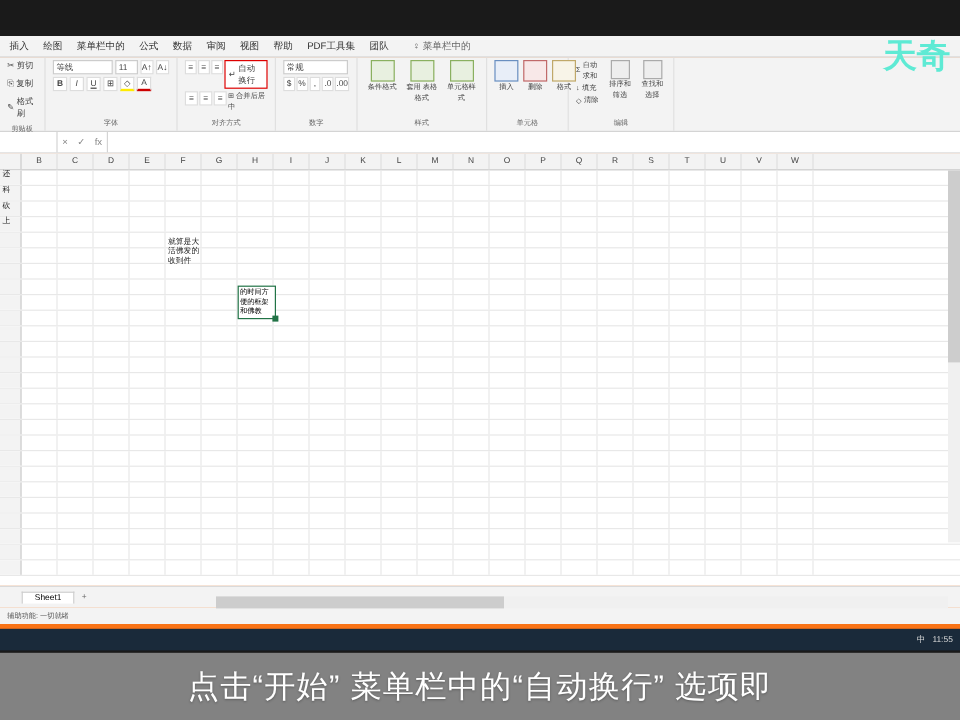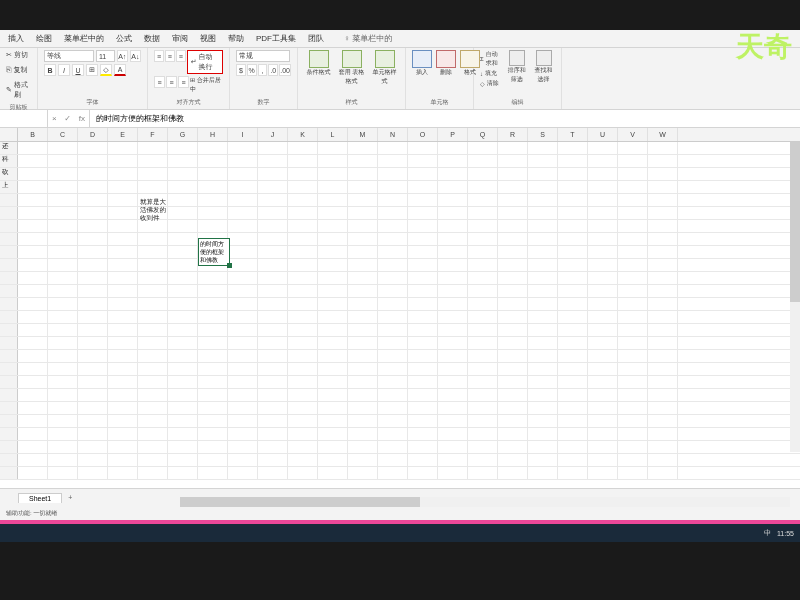--- a/index.html
+++ b/index.html
@@ -1,18 +1,18 @@
 <!DOCTYPE html>
 <html><head>
 <meta charset="utf-8">
 <style>
 *{margin:0;padding:0;box-sizing:border-box;font-family:"Microsoft YaHei",sans-serif}
 body{width:800px;height:600px;background:#2a2a2a;overflow:hidden;position:relative}
 .frame{position:absolute;left:0;top:0;right:0;bottom:0;background:#1a1a1a}
-.screen{position:absolute;left:0;top:30px;right:0;height:495px;background:#ec4899}
+.screen{position:absolute;left:0;top:30px;right:0;height:495px;background:#f97316}
 .ribbon-tabs{height:18px;background:#f3f3f3;border-bottom:1px solid #d4d4d4;display:flex;align-items:center;padding-left:8px;font-size:8px;color:#333}
 .ribbon-tabs span{margin-right:12px;cursor:pointer}
 .ribbon-tabs .tell-me{color:#666;margin-left:8px}
 .ribbon{height:62px;background:#f3f3f3;border-bottom:1px solid #d4d4d4;display:flex;font-size:7px;color:#444}
 .rg{border-right:1px solid #e0e0e0;padding:2px 6px;display:flex;flex-direction:column;justify-content:space-between}
 .rg-label{text-align:center;font-size:6px;color:#666;margin-top:2px}
 .rg-body{display:flex;gap:4px;align-items:flex-start}
 .clip{width:38px}
 .clip-item{display:flex;align-items:center;gap:2px;margin-bottom:1px}
 .font-group{width:110px}
@@ -46,21 +46,21 @@
 .active-cell::after{content:"";position:absolute;right:-3px;bottom:-3px;width:5px;height:5px;background:#217346}
 .sheet-tabs{height:18px;background:#f3f3f3;border-top:1px solid #d4d4d4;display:flex;align-items:center;font-size:7px;padding-left:18px}
 .sheet-tab{background:#fff;border:1px solid #ccc;border-bottom:none;padding:1px 10px}
 .plus-tab{margin-left:6px;color:#666}
 .status-bar{height:14px;background:#f3f3f3;font-size:6px;color:#555;padding:0 6px;display:flex;align-items:center}
 .scrollbar-h{position:absolute;bottom:18px;left:180px;right:10px;height:10px;background:#f0f0f0}
 .sb-thumb-h{position:absolute;left:0;width:240px;height:100%;background:#cdcdcd}
 .scrollbar-v{position:absolute;right:0;top:112px;width:10px;height:310px;background:#f0f0f0}
 .sb-thumb-v{position:absolute;top:0;height:160px;width:100%;background:#cdcdcd}
 .taskbar{position:absolute;bottom:58px;left:0;right:0;height:18px;background:#1a2a3a;display:flex;justify-content:flex-end;align-items:center;padding-right:6px;gap:6px;color:#ddd;font-size:7px}
-.watermark{position:absolute;top:28px;right:8px;color:#bef264;font-size:28px;font-weight:700;z-index:50}
+.watermark{position:absolute;top:28px;right:8px;color:#5eead4;font-size:28px;font-weight:700;z-index:50}
 .caption{position:absolute;bottom:0;left:0;right:0;height:56px;background:rgba(200,200,200,0.6);display:flex;align-items:center;justify-content:center;font-size:26px;color:#fff;font-weight:500;letter-spacing:1px;text-shadow:0 1px 2px rgba(0,0,0,0.3)}
 </style>
 </head>
 <body>
 
 <div class="frame">
 <div class="watermark">天奇</div>
 <div class="screen">
 
 <div class="ribbon-tabs">
@@ -202,21 +202,20 @@
 </div>
 </div>
 
 <div class="formula-bar">
 <div class="name-box"></div>
 <div class="fx-btns">
 <span>×</span>
 <span>✓</span>
 <span>fx</span>
 </div>
-<div class="formula-input">的时间方便的框架和佛教</div>
 </div>
 
 <div class="grid-area">
 <div class="col-headers">
 <div class="corner"></div>
 <div class="ch">B</div>
 <div class="ch">C</div>
 <div class="ch">D</div>
 <div class="ch">E</div>
 <div class="ch">F</div>
@@ -914,13 +913,14 @@
         </div>
 </div>
 <div class="status-bar">辅助功能: 一切就绪</div>
 </div>
 
 <div class="taskbar">
 <span>中</span>
 <span>11:55</span>
 </div>
 
+<div class="caption">点击“开始” 菜单栏中的“自动换行” 选项即</div>
 </div>
 
 </body></html>

